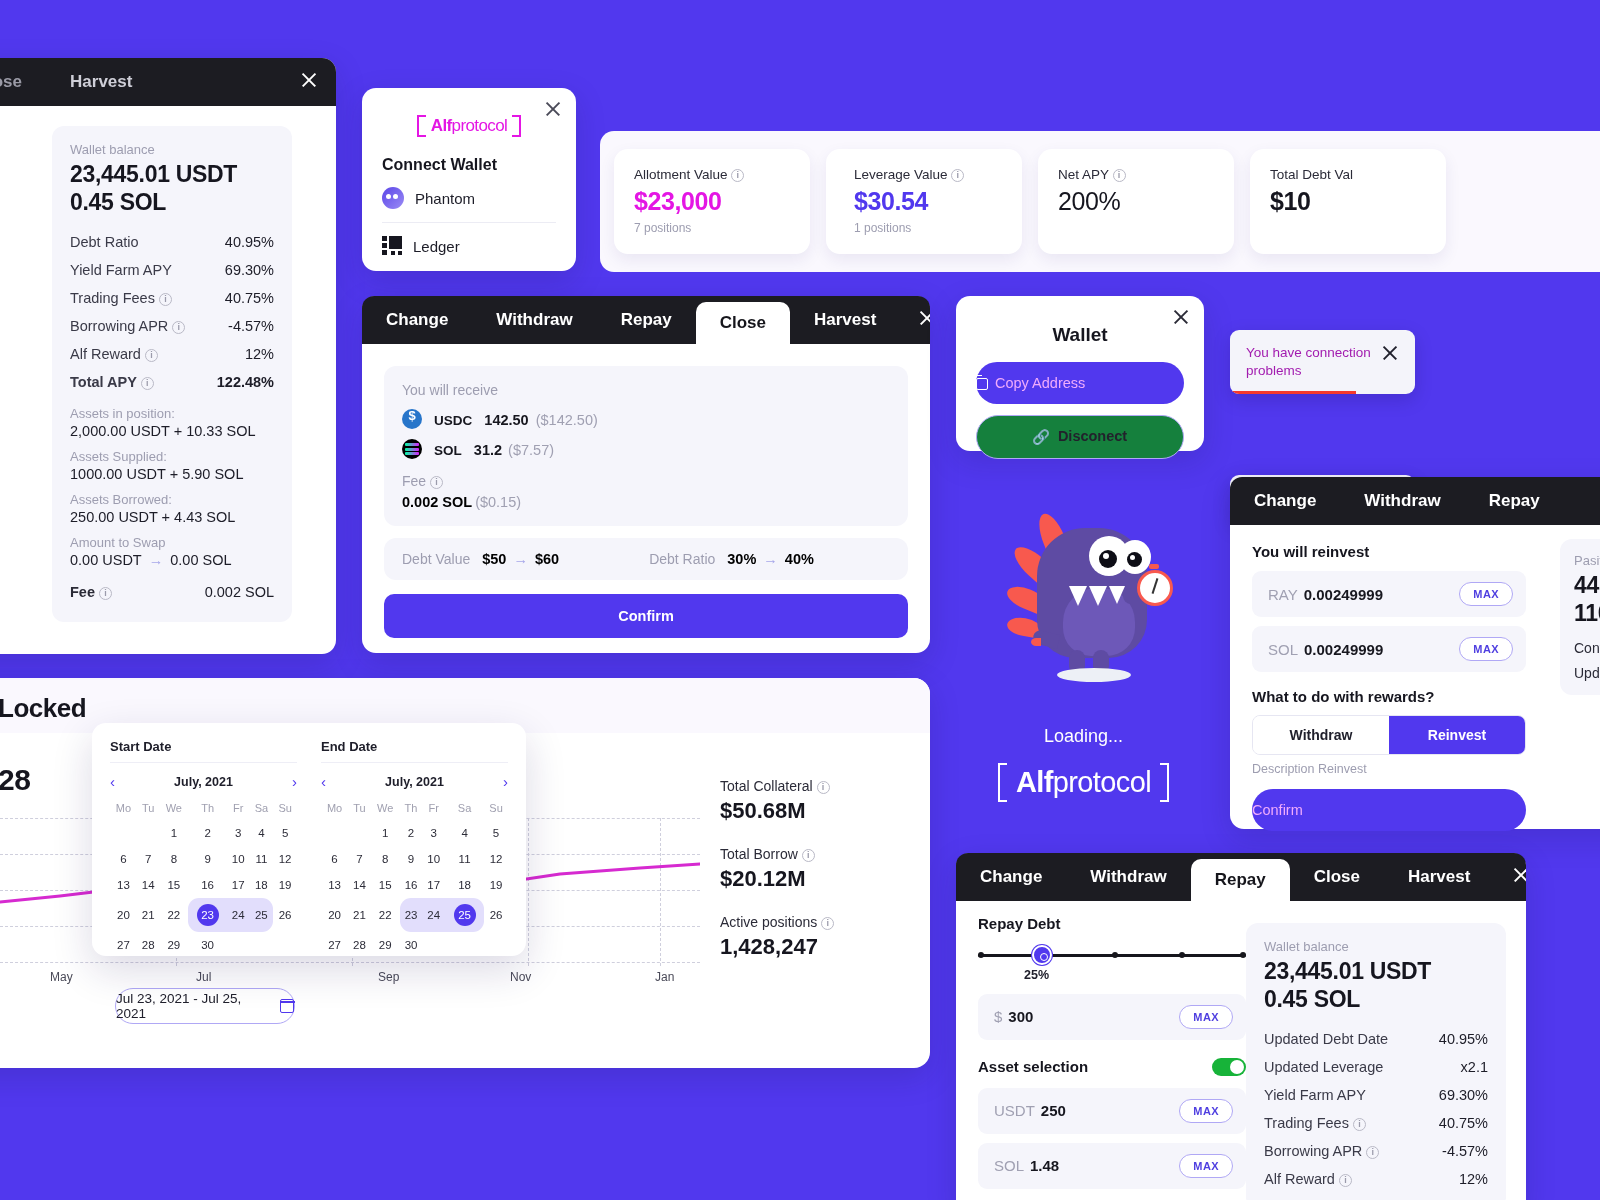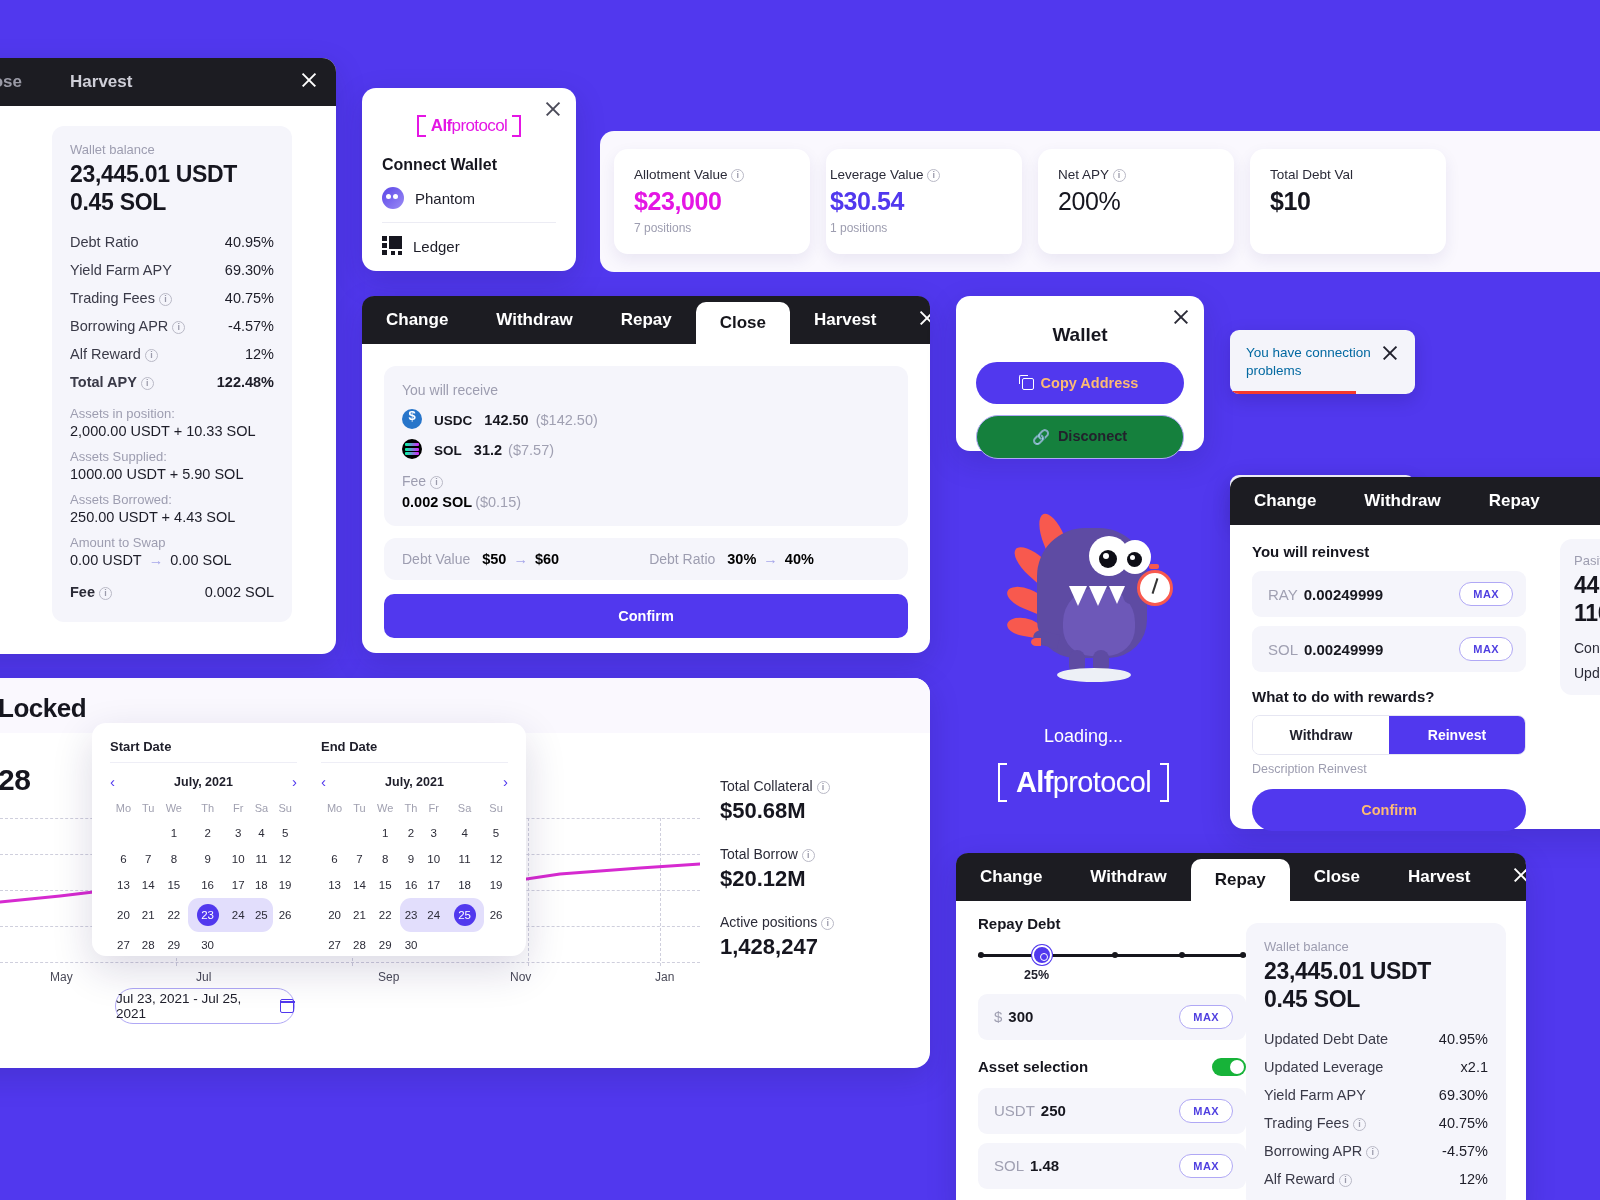--- a/index.html
+++ b/index.html
@@ -42,21 +42,21 @@
   
   .maxpill { border:1.3px solid #b0a8f5; color:#4f3fe0; border-radius:20px; font-size:11px; font-weight:600;
              padding:5px 13px; letter-spacing:.4px; background:#fff; }
   .inputbox { background:#f5f5fb; border-radius:9px; display:flex; align-items:center; justify-content:space-between;
               padding:11px 13px 11px 16px; font-size:15px; color:#17171f; }
   .inputbox .pre { color:#a0a0b2; margin-right:6px; }
   .inputbox .v { font-weight:600; }
 
   
   .btn-primary { background:#5138ee; color:#fff; border-radius:10px; text-align:center; font-weight:700; font-size:14.5px; padding:14px 0; }
-  .btn-pill { background:#5138ee; color:#fdba74; border-radius:30px; text-align:center; font-weight:700; font-size:14.5px; padding:13px 0;}
+  .btn-pill { background:#5138ee; color:#f0abfc; border-radius:30px; text-align:left; font-weight:400; font-size:14.5px; padding:13px 0;}
   .btn-pill-out { border:1.3px solid #b0a8f5; color:#22222c; border-radius:30px; text-align:center; font-weight:700; font-size:14.5px; padding:12px 0; background:#15803d;}
 
   
   .tgl { width:34px; height:18px; border-radius:12px; position:relative; display:inline-block;}
   .tgl i { position:absolute; top:2px; width:14px; height:14px; border-radius:50%; background:#fff; }
   .tgl.on  { background:#17b339; } .tgl.on i { right:2px; }
 
   
   .coin { width:20px; height:20px; border-radius:50%; display:inline-block; vertical-align:-4px; }
   .coin.usdc { background:#2775ca; position:relative;}
@@ -88,21 +88,21 @@
   .cal td.inrange { background:#e2defc; }
   .cal td.sel span { background:#5138ee; color:#fff; border-radius:50%; width:22px; height:22px; line-height:22px; display:inline-block; }
   .cal td.lr { border-radius:11px 0 0 11px; } .cal td.rr { border-radius:0 11px 11px 0; }
 
   
   .gridline { position:absolute; left:0; right:0; border-top:1px dashed #cfcfdd; }
   .vline { position:absolute; top:0; bottom:0; border-left:1px dashed #cfcfdd; }
 
   
   .toast { background:#f4f4fa; border-radius:9px; padding:14px 16px; display:flex; align-items:flex-start;
-           justify-content:space-between; font-size:13.5px; color:#0369a1; position:relative; overflow:hidden; box-shadow:0 6px 18px rgba(20,10,70,.18);}
+           justify-content:space-between; font-size:13.5px; color:#a21caf; position:relative; overflow:hidden; box-shadow:0 6px 18px rgba(20,10,70,.18);}
   .toast .bar { position:absolute; left:0; bottom:0; height:3px; }
 
   .seg { display:flex; border:1px solid #e6e6f2; border-radius:8px; overflow:hidden; }
   .seg div { flex:1; text-align:center; padding:11px 0; font-size:14px; font-weight:700; color:#20202c; background:#fff;}
   .seg div.on { background:#5138ee; color:#fff; }
 
   
   .sl-track { height:2.5px; background:#16161c; border-radius:2px; position:relative; }
   .sl-dot { position:absolute; width:6px; height:6px; background:#16161c; border-radius:50%; top:-1.8px; }
   .sl-knob { position:absolute; width:20px; height:20px; border-radius:50%; background:#5138ee; top:-9px; border:2px solid #fff;
@@ -204,21 +204,21 @@
       <span style="font-size:15px;color:#1d1d28;">Ledger</span>
     </div>
   </div>
 
   <div class="abs" style="left:600px; top:131px; width:1030px; height:141px; background:#faf8fe; border-radius:14px; padding:18px 14px; display:flex; gap:16px;">
     <div class="card" style="width:196px; padding:18px 20px; box-shadow:0 6px 16px rgba(40,20,110,.08);">
       <div style="font-size:13.5px;color:#2b2b38;"><span>Allotment Value</span> <i class="info">i</i></div>
       <div style="font-size:25px;font-weight:700;color:#e416e4;margin-top:5px;letter-spacing:-.4px;">$23,000</div>
       <div style="font-size:12px;color:#9d9db0;margin-top:5px;">7 positions</div>
     </div>
-    <div class="card" style="width:196px; padding:18px 4px; box-shadow:0 6px 16px rgba(40,20,110,.08);">
+    <div class="card" style="width:196px; padding:18px 28px; box-shadow:0 6px 16px rgba(40,20,110,.08);">
       <div style="font-size:13.5px;color:#2b2b38;"><span>Leverage Value</span> <i class="info">i</i></div>
       <div style="font-size:25px;font-weight:700;color:#5138ee;margin-top:5px;letter-spacing:-.4px;">$30.54</div>
       <div style="font-size:12px;color:#9d9db0;margin-top:5px;">1 positions</div>
     </div>
     <div class="card" style="width:196px; padding:18px 20px; box-shadow:0 6px 16px rgba(40,20,110,.08);">
       <div style="font-size:13.5px;color:#2b2b38;"><span>Net APY</span> <i class="info">i</i></div>
       <div style="font-size:25px;font-weight:400;color:#16161f;margin-top:5px;letter-spacing:-.4px;">200%</div>
     </div>
     <div class="card" style="width:196px; padding:18px 20px; box-shadow:0 6px 16px rgba(40,20,110,.08);">
       <div style="font-size:13.5px;color:#2b2b38;white-space:nowrap;"><span>Total Debt Val</span></div>

